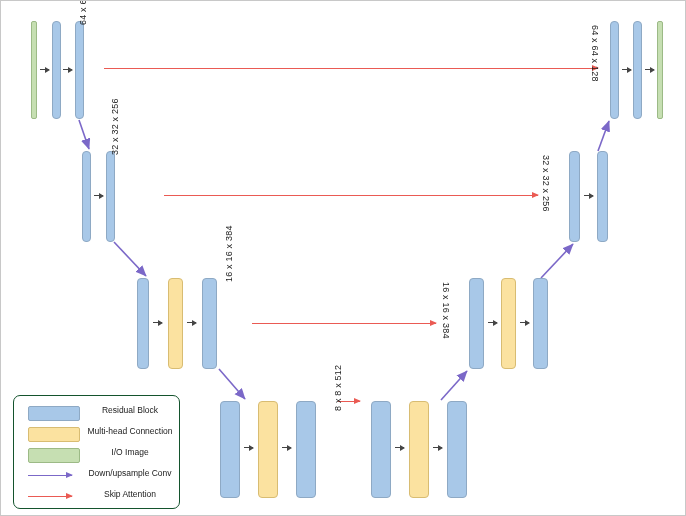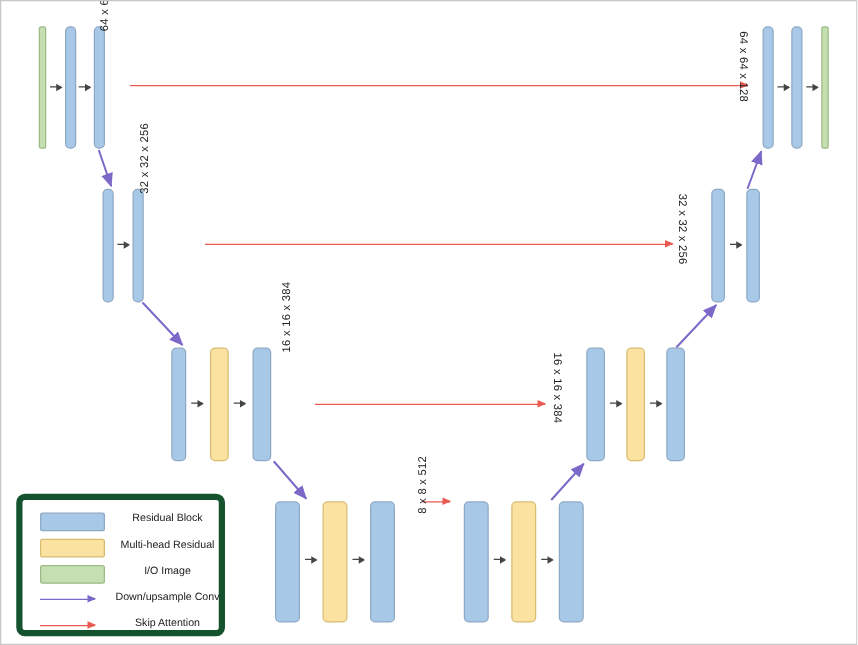--- a/index.html
+++ b/index.html
@@ -18,21 +18,21 @@
   .skip::after{content:"";position:absolute;right:-1px;top:-3px;width:0;height:0;
        border-left:7px solid #ea5a53;border-top:3.5px solid transparent;
        border-bottom:3.5px solid transparent;}
   .arrowsvg{position:absolute;left:0;top:0;width:686px;height:516px;
        pointer-events:none;overflow:visible;}
   .mini{position:absolute;width:9px;height:1px;background:#444;}
   .mini::after{content:"";position:absolute;right:-1px;top:-2.5px;width:0;height:0;
        border-left:5px solid #444;border-top:3px solid transparent;
        border-bottom:3px solid transparent;}
   #legend{position:absolute;left:12px;top:394px;width:167px;height:114px;
-       background:#fff;border:5px solid #14532d;border-radius:7px;box-sizing:border-box;}
+       background:#fff;border:1px solid #14532d;border-radius:7px;box-sizing:border-box;}
   .lgrow{position:absolute;left:0;width:167px;height:20px;}
   .lgsw{position:absolute;left:14px;top:4px;width:50px;height:13px;
        border-radius:2px;border:1px solid #8ea9c4;background:#a8c8e8;}
   .lgsw.attn{background:#fbe2a0;border-color:#d8bc72;}
   .lgsw.img{background:#c6dfb2;border-color:#9cba86;}
   .lgln{position:absolute;left:14px;top:10px;width:44px;height:1.4px;background:#7b68c8;}
   .lgln::after{content:"";position:absolute;right:-1px;top:-3px;width:0;height:0;
        border-left:7px solid #7b68c8;border-top:3.5px solid transparent;
        border-bottom:3.5px solid transparent;}
   .lgln.red{background:#ea5a53;}
@@ -120,21 +120,21 @@
   <div class="mini" style="left:644px;top:68px;"></div>
   <div class="blk img" style="left:656px;top:20px;width:6px;height:98px;"></div>
 
   <div id="legend">
     <div class="lgrow" style="top:6px;">
       <span class="lgsw"></span>
       <span class="lgtx">Residual Block</span>
     </div>
     <div class="lgrow" style="top:27px;">
       <span class="lgsw attn"></span>
-      <span class="lgtx">Multi-head Residual</span>
+      <span class="lgtx">Multi-head Connection</span>
     </div>
     <div class="lgrow" style="top:69px;">
       <span class="lgln"></span>
       <span class="lgtx">Down/upsample Conv</span>
     </div>
     <div class="lgrow" style="top:48px;">
       <span class="lgsw img"></span>
       <span class="lgtx">I/O Image</span>
     </div>
     <div class="lgrow" style="top:90px;">

